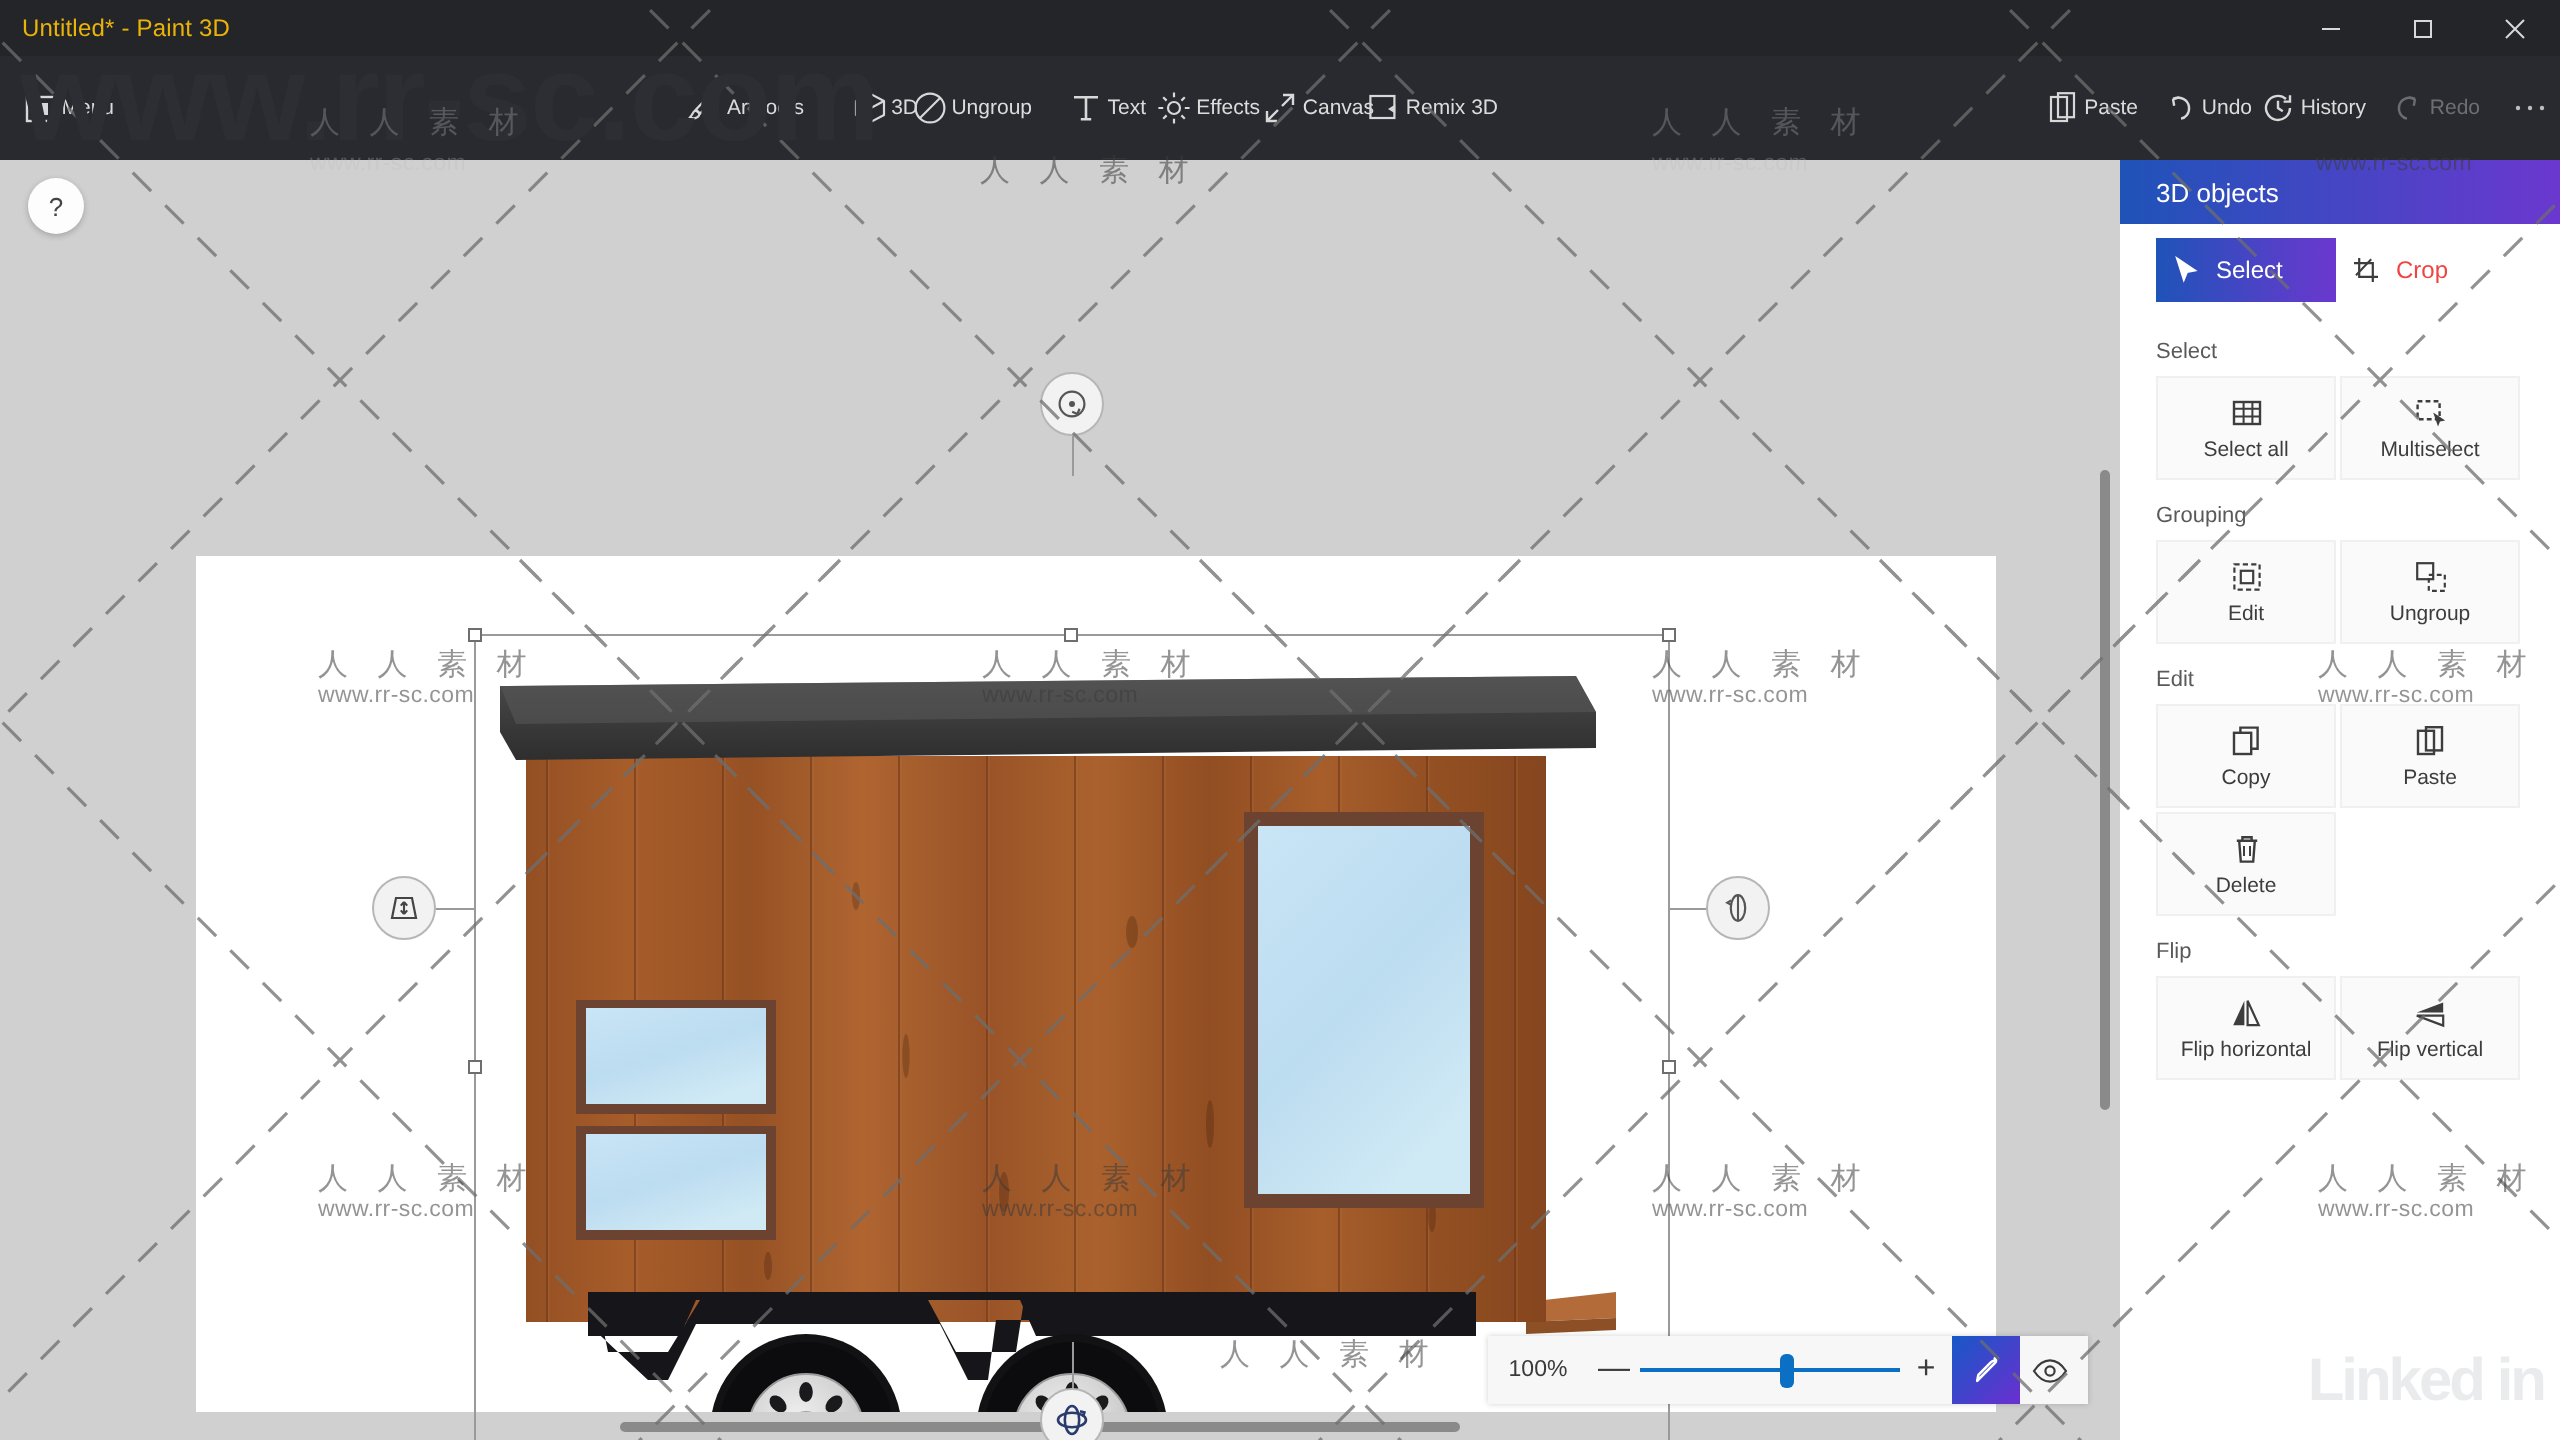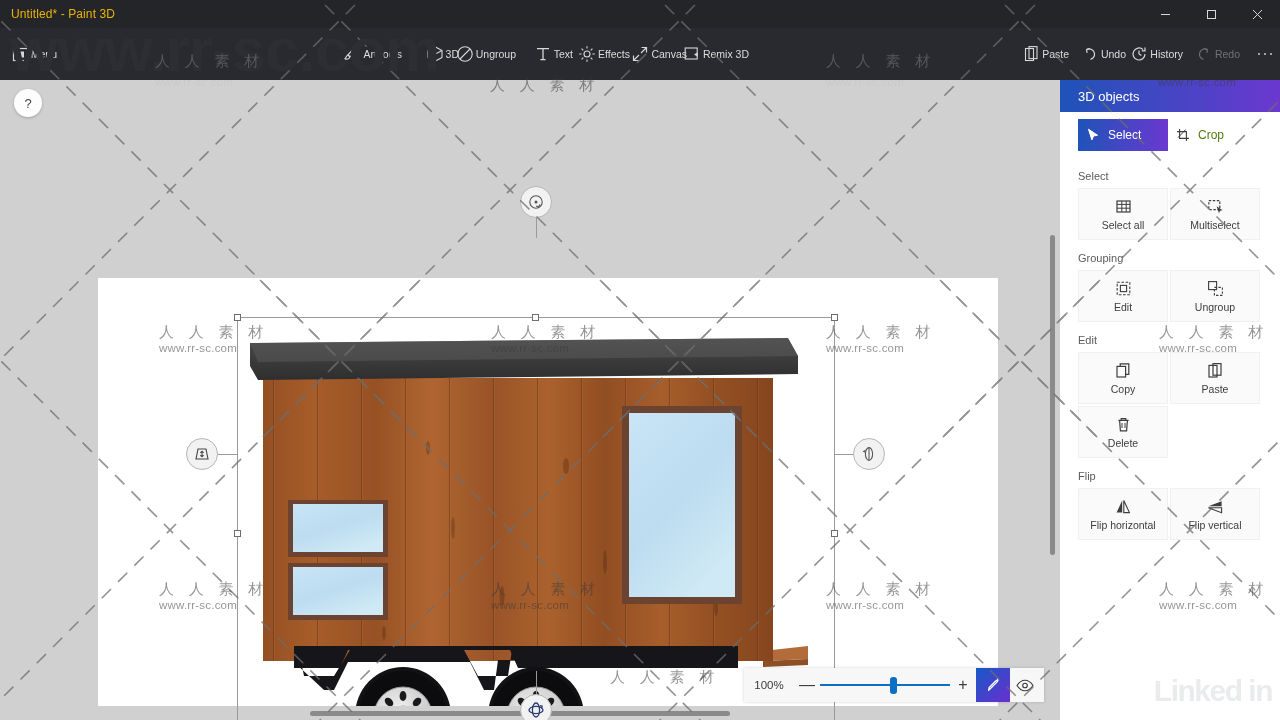--- a/index.html
+++ b/index.html
@@ -114,21 +114,21 @@
     background: #ffffff;
   }
   .panel-head {
     height: 32px; background: linear-gradient(90deg,#1f53b8 0%,#6b38cf 100%);
     display: flex; align-items: center; padding-left: 18px;
   }
   .panel-head span { color: #fff; font-size: 13px; font-weight: normal; }
   .panel-tabs { display: flex; height: 46px; align-items: center; padding: 0 18px; gap: 0; }
   .ptab {
     height: 32px; display: flex; align-items: center; gap: 8px;
-    padding: 0 10px 0 8px; font-size: 12px; color: #4d7c0f;
+    padding: 0 10px 0 8px; font-size: 12px; color: #ef4444;
   }
   .ptab.active { background: linear-gradient(90deg,#1f53b8 0%,#6b38cf 100%); color: #fff; width: 90px; }
   .ptab svg { display: block; }
   .panel-body { padding: 0 18px; }
   .sect-label { font-size: 11px; color: #5a5a5a; margin: 12px 0 6px 0; }
   .grid2 { display: flex; flex-wrap: wrap; gap: 2px; }
   .pbtn {
     width: 90px; height: 52px; background: #fafafa; border: 1px solid #f0f0f0;
     display: flex; flex-direction: column; align-items: center; justify-content: center; gap: 4px;
   }

